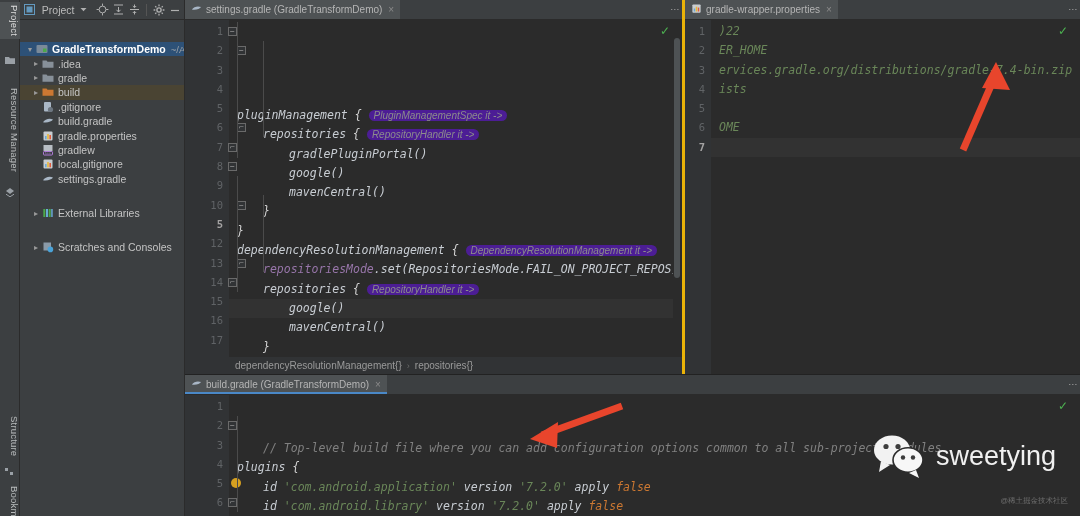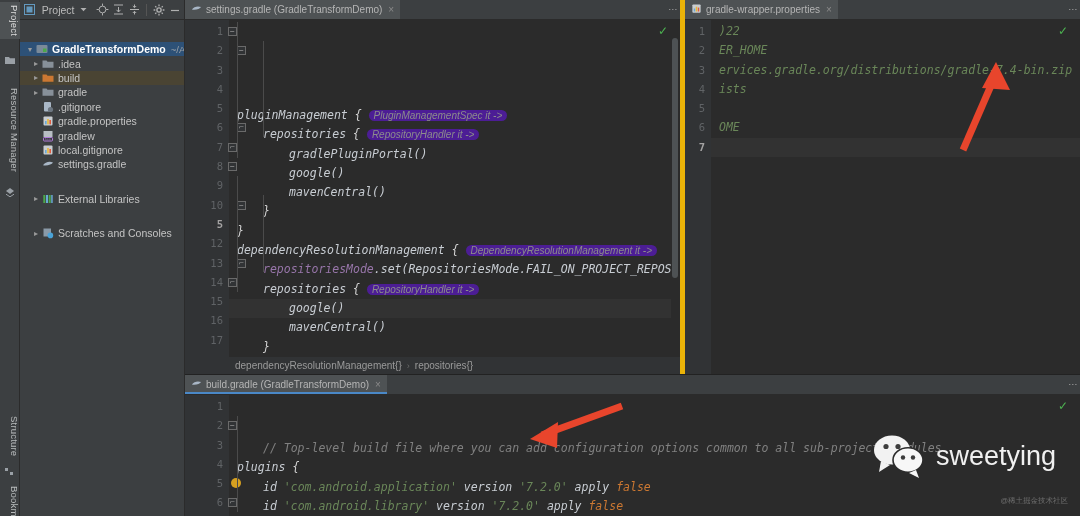--- a/index.html
+++ b/index.html
@@ -53,21 +53,21 @@
   .path { font-size:9.5px; color:#9aa0a6; margin-left:5px; }
   .ind1 { padding-left:10px; }
   .ind2 { padding-left:22px; }
   .ind0 { padding-left:4px;margin-top:20px; }
 
   
   .editor-area { flex:1; display:flex; flex-direction:column; background:#2b2b2b; min-width:0; }
   .top-row { height:374px; display:flex; }
 
   .pane { display:flex; flex-direction:column; min-width:0; background:#2b2b2b; }
-  .pane.left { width:500px; flex:0 0 500px; border-right:5px solid #eab308; }
+  .pane.left { width:500px; flex:0 0 500px; border-right:3px solid #eab308; }
   .pane.right { flex:1; }
 
   .tabbar {
     height:20px; background:#3c3f41; display:flex; align-items:stretch;
     position:relative; border-bottom:1px solid #2b2b2b;
   }
   .tab {
     display:flex; align-items:center; gap:4px; padding:0 6px;
     font-size:10px; color:#b5b5b5; background:#4e5254; position:relative;
   }
@@ -241,50 +241,58 @@
         <span class="arrow right"></span>
         <span class="ficon">
           <svg width="12" height="12" viewBox="0 0 12 12">
               <path d="M0.5 2.5h4l1 1.2h6V9.8H0.5z" fill="#879099"></path>
             </svg>
         </span>
         <span class="lbl">.idea</span>
       </div>
 
 
+      <div class="row ind1">
+        <span class="arrow right"></span>
+        <span class="ficon">
+          <svg width="12" height="12" viewBox="0 0 12 12">
+              <path d="M0.5 2.5h4l1 1.2h6V9.8H0.5z" fill="#879099"></path>
+            </svg>
+        </span>
+        <span class="lbl">gradle</span>
+      </div>
+
       <div class="row mod ind1">
         <span class="arrow right"></span>
         <span class="ficon">
           <svg width="12" height="12" viewBox="0 0 12 12">
               <path d="M0.5 2.5h4l1 1.2h6V9.8H0.5z" fill="#cc7832"></path>
             </svg>
         </span>
         <span class="lbl">build</span>
       </div>
 
-      <div class="row ind1">
-        <span class="arrow right"></span>
-        <span class="ficon">
-          <svg width="12" height="12" viewBox="0 0 12 12">
-              <path d="M0.5 2.5h4l1 1.2h6V9.8H0.5z" fill="#879099"></path>
-            </svg>
-        </span>
-        <span class="lbl">gradle</span>
-      </div>
-
       <div class="row ind2">
         <span class="ficon">
           <svg width="12" height="12" viewBox="0 0 12 12">
               <rect x="2" y="1" width="7" height="9.5" rx="1" fill="#a9b7c6"></rect>
               <circle cx="8.5" cy="8.5" r="2.6" fill="#6c7680"></circle>
             </svg>
         </span>
         <span class="lbl">.gitignore</span>
       </div>
 
+      <div class="row ind2">
+        <span class="ficon">
+          <svg width="12" height="12" viewBox="0 0 12 12">
+              <path d="M1 7.2c2-3 6-4.2 10-2.8-1.2 2-5.6 3.6-10 2.8z" fill="#a9b7c6"></path>
+            </svg>
+        </span>
+        <span class="lbl">build.gradle</span>
+      </div>
 
       <div class="row ind2">
         <span class="ficon">
           <svg width="12" height="12" viewBox="0 0 12 12">
               <rect x="1.5" y="1.5" width="9" height="9" rx="1" fill="#c9cdd1"></rect>
               <rect x="3" y="6" width="1.6" height="3.3" fill="#6aa9d6"></rect>
               <rect x="5.2" y="4" width="1.6" height="5.3" fill="#e8b83a"></rect>
               <rect x="7.4" y="5" width="1.6" height="4.3" fill="#e05c3e"></rect>
             </svg>
         </span>

